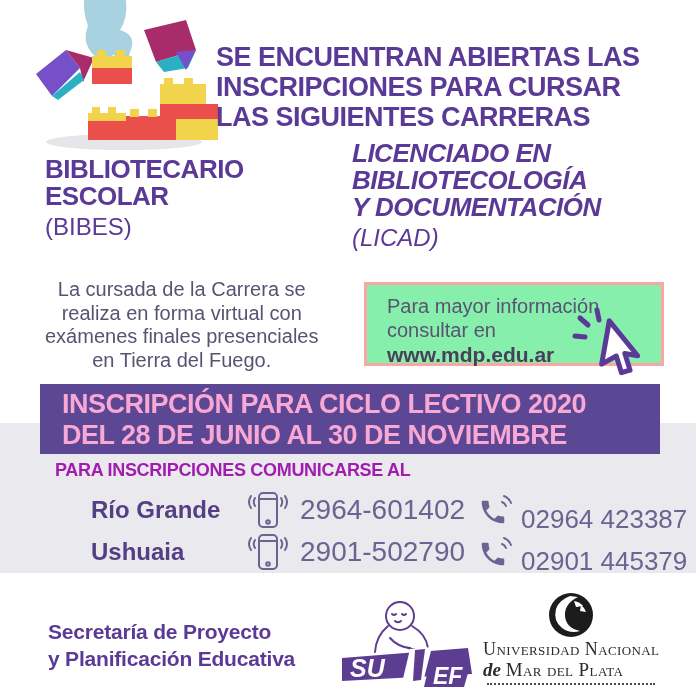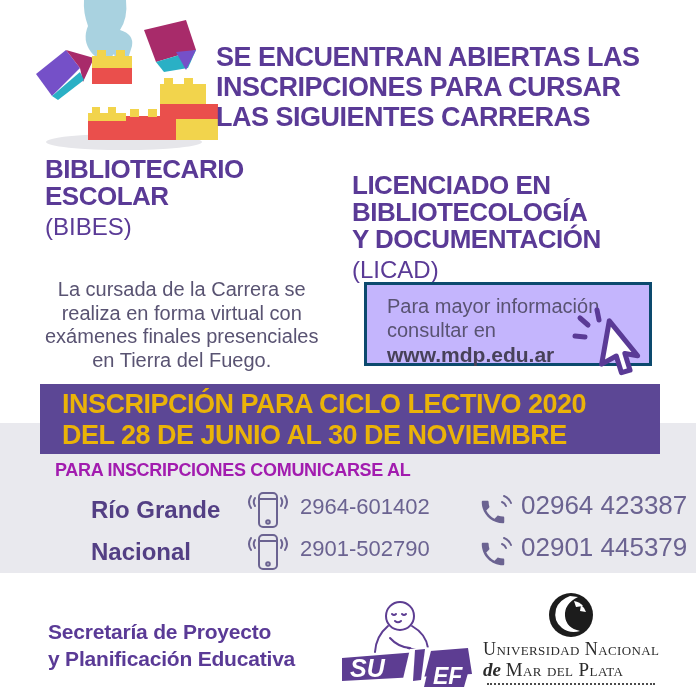--- a/index.html
+++ b/index.html
@@ -14,49 +14,49 @@
     color:#5a3a96;font-weight:800;font-size:27px;line-height:30px;letter-spacing:-0.5px;}
 
   
   .illus{position:absolute;left:28px;top:0;}
 
   
   .career{position:absolute;color:#5a3a96;}
   .career .t{font-weight:800;font-size:26px;line-height:27px;letter-spacing:-0.5px;}
   .career .a{font-weight:400;font-size:24px;line-height:28px;margin-top:3px;}
   .career-left{left:45px;top:156px;}
-  .career-right{left:352px;top:172px;}
+  .career-right{left:352px;top:140px;font-style:italic;}
 
   
   .modality{position:absolute;left:45px;top:278px;color:#595372;font-size:20px;line-height:23.5px;}
   .modality div{white-space:nowrap;text-align:center;}
 
   
   .infobox{position:absolute;left:364px;top:282px;width:262px;height:60px;
-    border:3px solid #0c4a6e;background:#c4b5fd;padding:9px 0 9px 20px;}
+    border:3px solid #fca5a5;background:#86efac;padding:9px 12px 9px 20px;}
   .infobox .l{color:#595372;font-size:20px;line-height:24px;white-space:nowrap;}
   .infobox .u{color:#474159;font-size:21px;line-height:25px;font-weight:800;white-space:nowrap;cursor:pointer;}
   .cursor-ic{position:absolute;left:572px;top:306px;}
 
   
   .banner{position:absolute;left:40px;top:384px;width:598px;height:65px;background:#5c4795;
-    color:#eab308;font-weight:800;font-size:27px;line-height:31px;letter-spacing:-0.5px;
+    color:#f9a8d4;font-weight:800;font-size:27px;line-height:31px;letter-spacing:-0.5px;
     padding:5px 0 0 22px;}
   .banner div{white-space:nowrap;}
 
   
   .contacts-heading{position:absolute;left:55px;top:460px;color:#a21caf;font-weight:800;
     font-size:18px;letter-spacing:-0.3px;white-space:nowrap;}
   .contact-row{position:absolute;left:0;width:696px;height:42px;margin-left:36px;}
   .row-1{top:490px;} .row-2{top:532px;}
   .contact-row .city{position:absolute;left:55px;top:6px;color:#533f84;font-weight:800;font-size:24px;white-space:nowrap;}
   .contact-row .mobile-ic{position:absolute;left:210px;top:0;}
-  .contact-row .mobile-num{position:absolute;left:264px;top:4px;color:#6b6391;font-size:22px;white-space:nowrap;}
+  .contact-row .mobile-num{position:absolute;left:264px;top:4px;color:#6b6391;font-size:28px;white-space:nowrap;}
   .contact-row .phone-ic{position:absolute;left:440px;top:3px;}
-  .contact-row .phone-num{position:absolute;left:485px;top:0;color:#6b6391;font-size:26px;white-space:nowrap;}
+  .contact-row .phone-num{position:absolute;left:485px;top:14px;color:#6b6391;font-size:26px;white-space:nowrap;}
 
   
   .secretariat{position:absolute;left:48px;top:618px;color:#5a3a96;font-weight:800;
     font-size:21px;line-height:27px;letter-spacing:-0.2px;}
   .secretariat div{white-space:nowrap;}
   .sutef{position:absolute;left:336px;top:596px;}
   .unmdp{position:absolute;left:483px;top:592px;width:176px;text-align:left;color:#2b2b2b;
     font-family:"Liberation Serif",serif;}
   .unmdp .mark{width:46px;height:46px;margin:0 auto 2px auto;position:relative;}
   .unmdp .n1{font-variant:small-caps;font-size:18px;line-height:19px;letter-spacing:0.4px;white-space:nowrap;}
@@ -178,21 +178,21 @@
       <path fill="#6b6391" transform="translate(2 4) scale(1.25)" d="M6.6 10.8c1.4 2.8 3.8 5.1 6.6 6.6l2.2-2.2c.3-.3.7-.4 1-.2 1.1.4 2.3.6 3.6.6.6 0 1 .4 1 1V20c0 .6-.4 1-1 1C10.6 21 3 13.4 3 4c0-.6.4-1 1-1h3.5c.6 0 1 .4 1 1 0 1.2.2 2.4.6 3.6.1.4 0 .7-.3 1l-2.2 2.2z"></path>
       <g fill="none" stroke="#6b6391" stroke-width="2" stroke-linecap="round">
         <path d="M26 9 a7 7 0 0 1 4 4"></path>
         <path d="M28 3 a12 12 0 0 1 7 7"></path>
       </g>
     </svg>
     <div class="phone-num">02964 423387</div>
   </div>
 
   <div class="contact-row row-2">
-    <div class="city">Nacional</div>
+    <div class="city">Ushuaia</div>
     <svg class="mobile-ic" width="44" height="42" viewBox="0 0 44 42">
       <g fill="none" stroke="#6b6391" stroke-width="2" stroke-linecap="round">
         <rect x="13" y="3" width="18" height="34" rx="4"></rect>
         <line x1="13" y1="9" x2="31" y2="9"></line>
         <circle cx="22" cy="32" r="1.8"></circle>
         <path d="M9 8 q-2.5 4 0 8"></path>
         <path d="M5 6 q-4 6 0 12"></path>
         <path d="M35 8 q2.5 4 0 8"></path>
         <path d="M39 6 q4 6 0 12"></path>
       </g>

